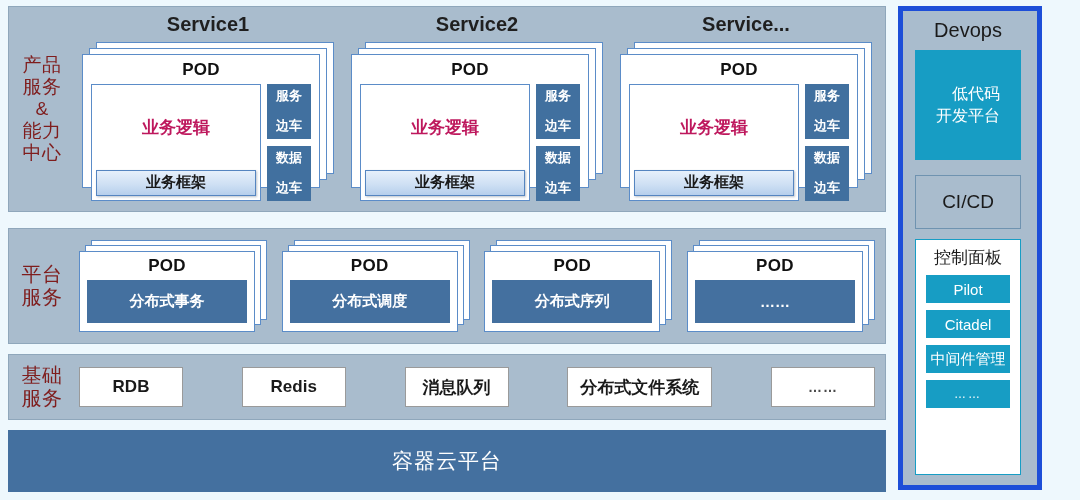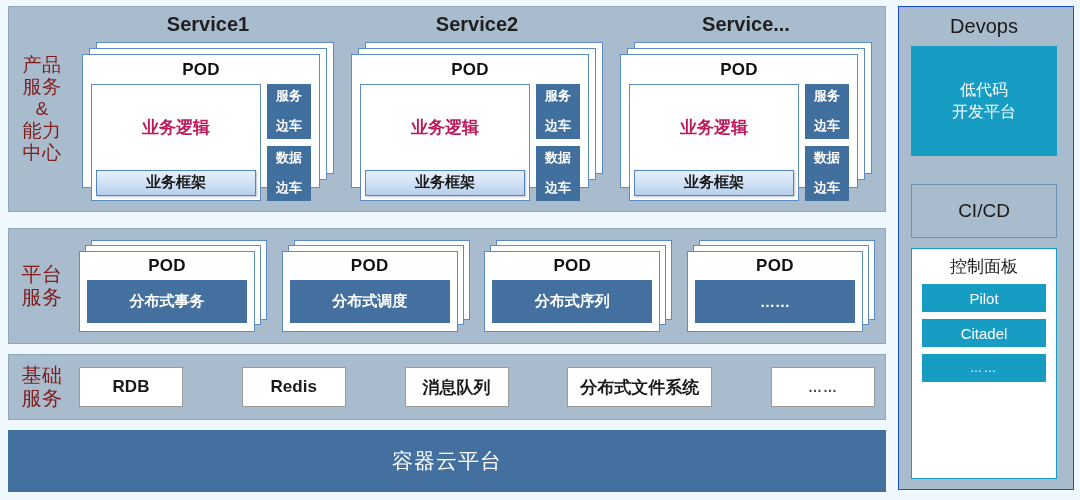--- a/index.html
+++ b/index.html
@@ -222,46 +222,46 @@
     justify-content: center;
     color: #ffffff;
     font-size: 21px;
     letter-spacing: 1px;
   }
 
   
   .devops {
     position: absolute;
     left: 898px; top: 6px;
-    width: 176px; height: 484px;
+    width: 144px; height: 484px;
     background: #a9bccd;
-    border: 1px solid #1d4ed8;
+    border: 5px solid #1d4ed8;
     box-sizing: border-box;
     display: flex;
     flex-direction: column;
     align-items: center;
     padding: 6px 16px 10px 12px;
   }
   .devops-title {
     font-size: 20px;
     color: #1a1a1a;
     margin: 2px 0 8px 0;
   }
   .lowcode {
     width: 100%;
     height: 110px;
     background: #179dc4;
     color: #ffffff;
     display: flex;
     align-items: center;
     justify-content: center;
-    text-align: center;
+    text-align: right;
     font-size: 16px;
     line-height: 1.35;
-    margin-bottom: 28px;
+    margin-bottom: 15px;
   }
   .cicd {
     width: 100%;
     height: 54px;
     background: #a9bccd;
     border: 1px solid #6f93b0;
     box-sizing: border-box;
     display: flex;
     align-items: center;
     justify-content: center;
@@ -473,17 +473,18 @@
         <div>开发平台</div>
       </div>
     </div>
 
     <div class="cicd">CI/CD</div>
 
     <div class="ctrl-panel">
       <div class="ctrl-title">控制面板</div>
       <div class="ctrl-btn">Pilot</div>
       <div class="ctrl-btn">Citadel</div>
+      <div class="ctrl-btn">中间件管理</div>
       <div class="ctrl-btn dots">……</div>
     </div>
   </div>
 
 </div>
 
 </body></html>

